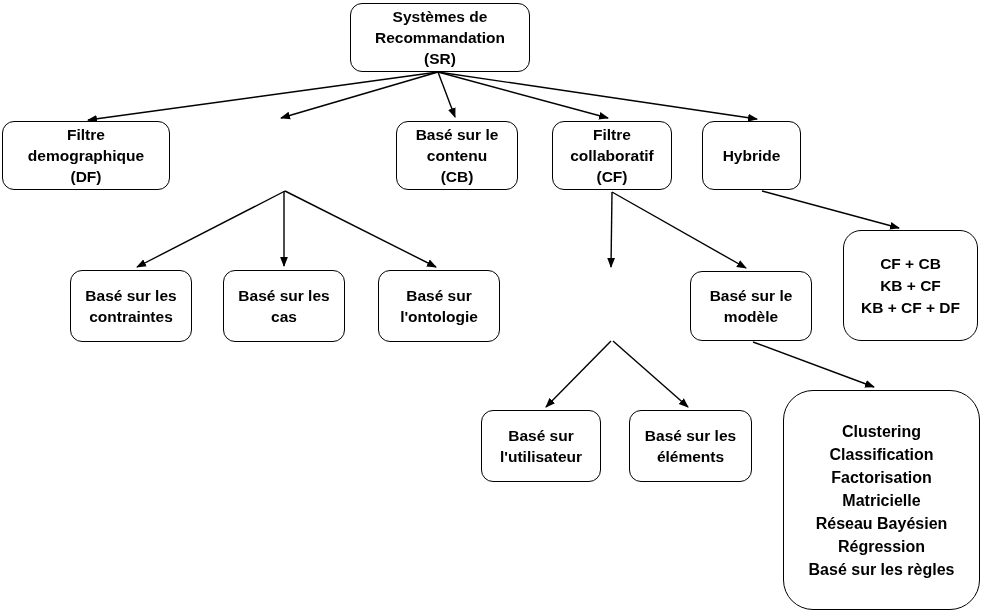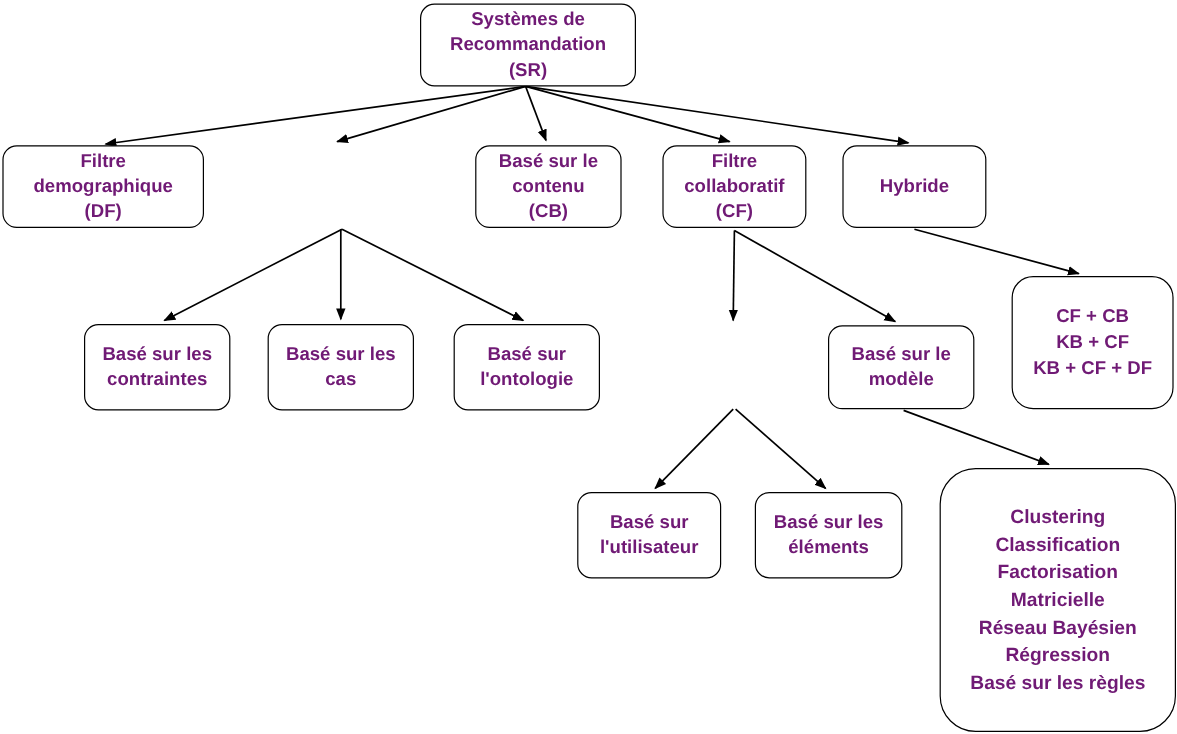--- a/index.html
+++ b/index.html
@@ -28,21 +28,21 @@
     border: 1.7px solid #000000;
     border-radius: 12px;
     background: #ffffff;
     display: flex;
     align-items: center;
     justify-content: center;
     text-align: center;
     font-weight: bold;
     font-size: 15.5px;
     line-height: 21px;
-    color: #701a75;
+    color: #000000;
     white-space: pre-line;
     padding: 2px 4px;
   }
   .node.combos {
     border-radius: 18px;
     line-height: 22px;
   }
   .node.methods {
     border-radius: 30px;
     font-size: 16px;
@@ -90,21 +90,21 @@
 
 
   <div class="node" style="left:396px; top:121px; width:122px; height:69px;">Basé sur le
 contenu
 (CB)</div>
 
   <div class="node" style="left:552px; top:121px; width:120px; height:69px;">Filtre
 collaboratif
 (CF)</div>
 
-  <div class="node" style="left:702px; top:121px; width:120px; height:69px;">Hybride</div>
+  <div class="node" style="left:702px; top:121px; width:99px; height:69px;">Hybride</div>
 
   <div class="node" style="left:70px; top:270px; width:122px; height:72px;">Basé sur les
 contraintes</div>
 
   <div class="node" style="left:223px; top:270px; width:122px; height:72px;">Basé sur les
 cas</div>
 
   <div class="node" style="left:378px; top:270px; width:122px; height:72px;">Basé sur
 l'ontologie</div>
 

